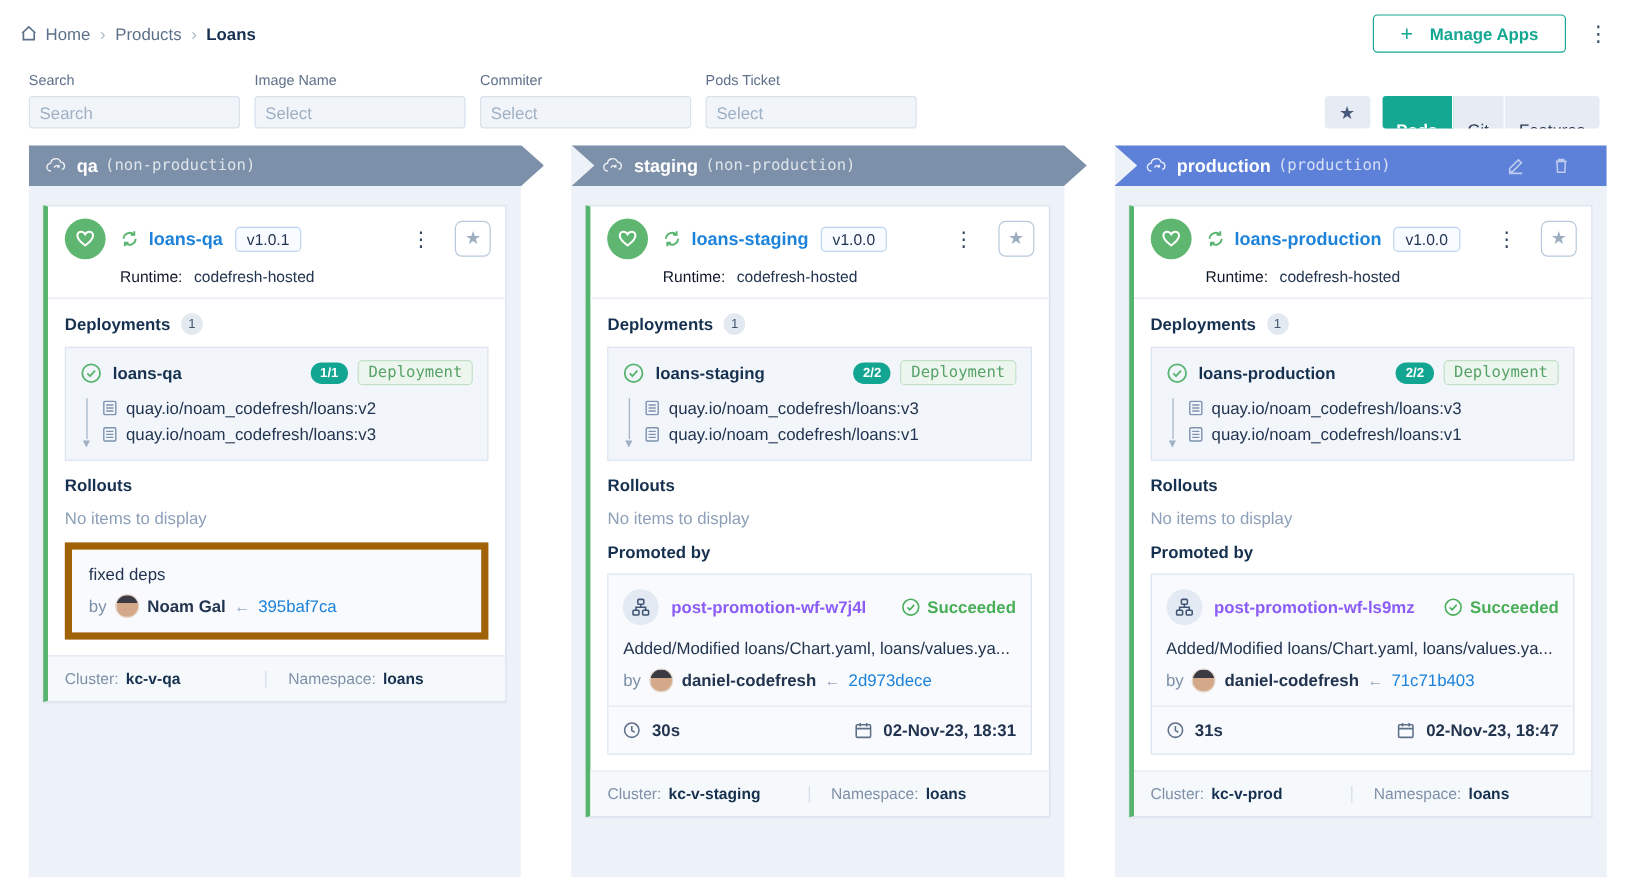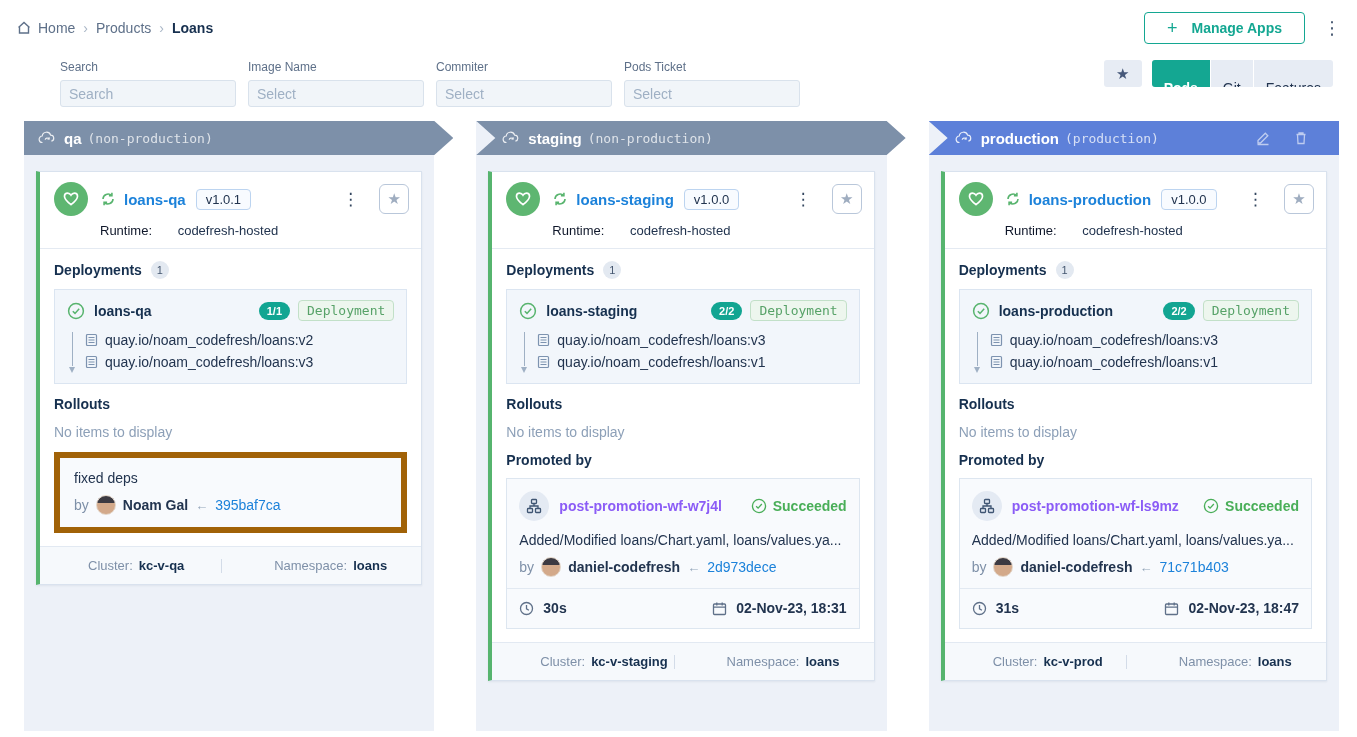--- a/index.html
+++ b/index.html
@@ -13,21 +13,21 @@
   .crumb-link { cursor:pointer; display:flex; align-items:center; gap:6px; }
   .crumb-sep { color:#aab7c7; font-size:14px; }
   .crumb-current { color:#17304f; font-weight:bold; }
   .home-ic { width:16px; height:16px; stroke:#5e7089; fill:none; stroke-width:1.4; }
   .manage-btn { margin-left:auto; display:flex; align-items:center; gap:14px; border:1px solid #14a792;
     color:#14a792; background:#fff; border-radius:4px; padding:7px 22px; font-size:14px; font-weight:bold; cursor:pointer; }
   .manage-plus { font-size:18px; font-weight:normal; line-height:14px; }
   .top-kebab { margin-left:18px; font-size:18px; color:#44566f; cursor:pointer; letter-spacing:0; }
 
   
-  .filters { display:flex; align-items:flex-start; padding:4px 24px 14px 24px;margin-left:36px; }
+  .filters { display:flex; align-items:flex-end; padding:4px 24px 14px 24px; }
   .fgroup { margin-right:12px; }
   .flabel { font-size:12px; color:#5e7089; margin-bottom:6px; }
   .finput { width:176px; height:27px; background:#f1f5f9; border:1px solid #d9e2ec; border-radius:3px;
     font-size:14px; color:#33465f; padding:0 8px; font-family:"Liberation Sans",sans-serif; }
   .finput::placeholder { color:#9fb0c4; }
   .rightctl { margin-left:auto; display:flex; align-items:center; gap:10px; }
   .fav-btn { width:38px; height:27px; background:#e7ecf4; border:none; border-radius:3px; color:#47597a;
     font-size:15px; cursor:pointer; }
   .seg { display:flex; background:#e7ecf4; border-radius:3px; overflow:hidden; height:27px; }
   .seg-btn { padding:20px 12px; font-size:14px; color:#22344f; background:transparent; border:none;
@@ -63,21 +63,21 @@
   .heart-ic { width:18px; height:18px; stroke:#fff; fill:none; stroke-width:1.5; }
   .sync-ic { width:16px; height:16px; margin-left:12px; stroke:#58b46e; fill:none; stroke-width:1.6; }
   .app-link { font-size:15px; font-weight:bold; color:#1c82da; margin-left:8px; cursor:pointer; }
   .ver-chip { margin-left:10px; font-size:13px; color:#22344f; background:#f8fbff; border:1px solid #bcd4f0;
     border-radius:4px; padding:2px 9px; }
   .card-kebab { margin-left:auto; font-size:17px; color:#33465f; cursor:pointer; padding:0 6px; }
   .star-box { width:30px; height:30px; border:1px solid #b9c7da; border-radius:6px; background:#fff;
     color:#9fadc0; font-size:15px; margin-left:14px; cursor:pointer; line-height:28px; text-align:center; }
   .runtime-row { margin:7px 0 2px 46px; font-size:13px; }
   .rt-label { color:#0f172a; }
-  .rt-val { color:#22344f; margin-left:22px; }
+  .rt-val { color:#22344f; margin-left:6px; }
 
   .card-sec { padding:12px 14px 0 14px; }
   .sec-title { font-size:14px; font-weight:bold; color:#16304f; display:flex; align-items:center; }
   .count-badge { width:18px; height:18px; border-radius:50%; background:#e3e9f1; color:#44566f;
     font-size:11px; font-weight:normal; display:inline-flex; align-items:center; justify-content:center; margin-left:9px; }
 
   .deploy-panel { margin-top:10px; background:#f2f6fb; border:1px solid #dbe5f1; padding:10px 12px; }
   .dp-row { display:flex; align-items:center; }
   .check-ic { width:18px; height:18px; stroke:#58b46e; fill:none; stroke-width:1.5; flex:0 0 18px; }
   .dp-name { font-size:14px; font-weight:bold; color:#16304f; margin-left:9px; }
@@ -115,21 +115,21 @@
   .succ { margin-left:auto; display:flex; align-items:center; gap:6px; color:#49ae58; font-size:14px; font-weight:bold; }
   .succ .check-ic { stroke:#49ae58; width:16px; height:16px; flex:0 0 16px; }
   .promo-msg { margin-top:11px; font-size:14px; color:#22344f; white-space:nowrap; overflow:hidden; }
   .promo-div { border-top:1px solid #e2e9f2; margin:11px -12px 0 -12px; }
   .promo-foot { display:flex; align-items:center; justify-content:space-between; padding-top:11px; }
   .pf-item { display:flex; align-items:center; gap:9px; font-size:14px; color:#22344f; font-weight:bold; }
   .sm-ic { width:15px; height:15px; stroke:#5f7089; fill:none; stroke-width:1.3; }
 
   .card-foot { margin-top:13px; border-top:1px solid #e2e9f2; background:#f6f9fc; padding:11px 14px;
     display:flex; align-items:center; font-size:13px; }
-  .foot-half { flex:1; display:flex; align-items:flex-start; gap:6px;margin-left:34px; }
+  .foot-half { flex:1; display:flex; align-items:flex-start; gap:6px; }
   .foot-label { color:#7e90a8; }
   .foot-val { color:#16304f; font-weight:bold; }
   .foot-div { width:1px; height:14px; background:#d3dce8; margin-right:18px; }
 </style>
 </head>
 <body>
 
 <div class="page">
 
   <div class="topbar">

